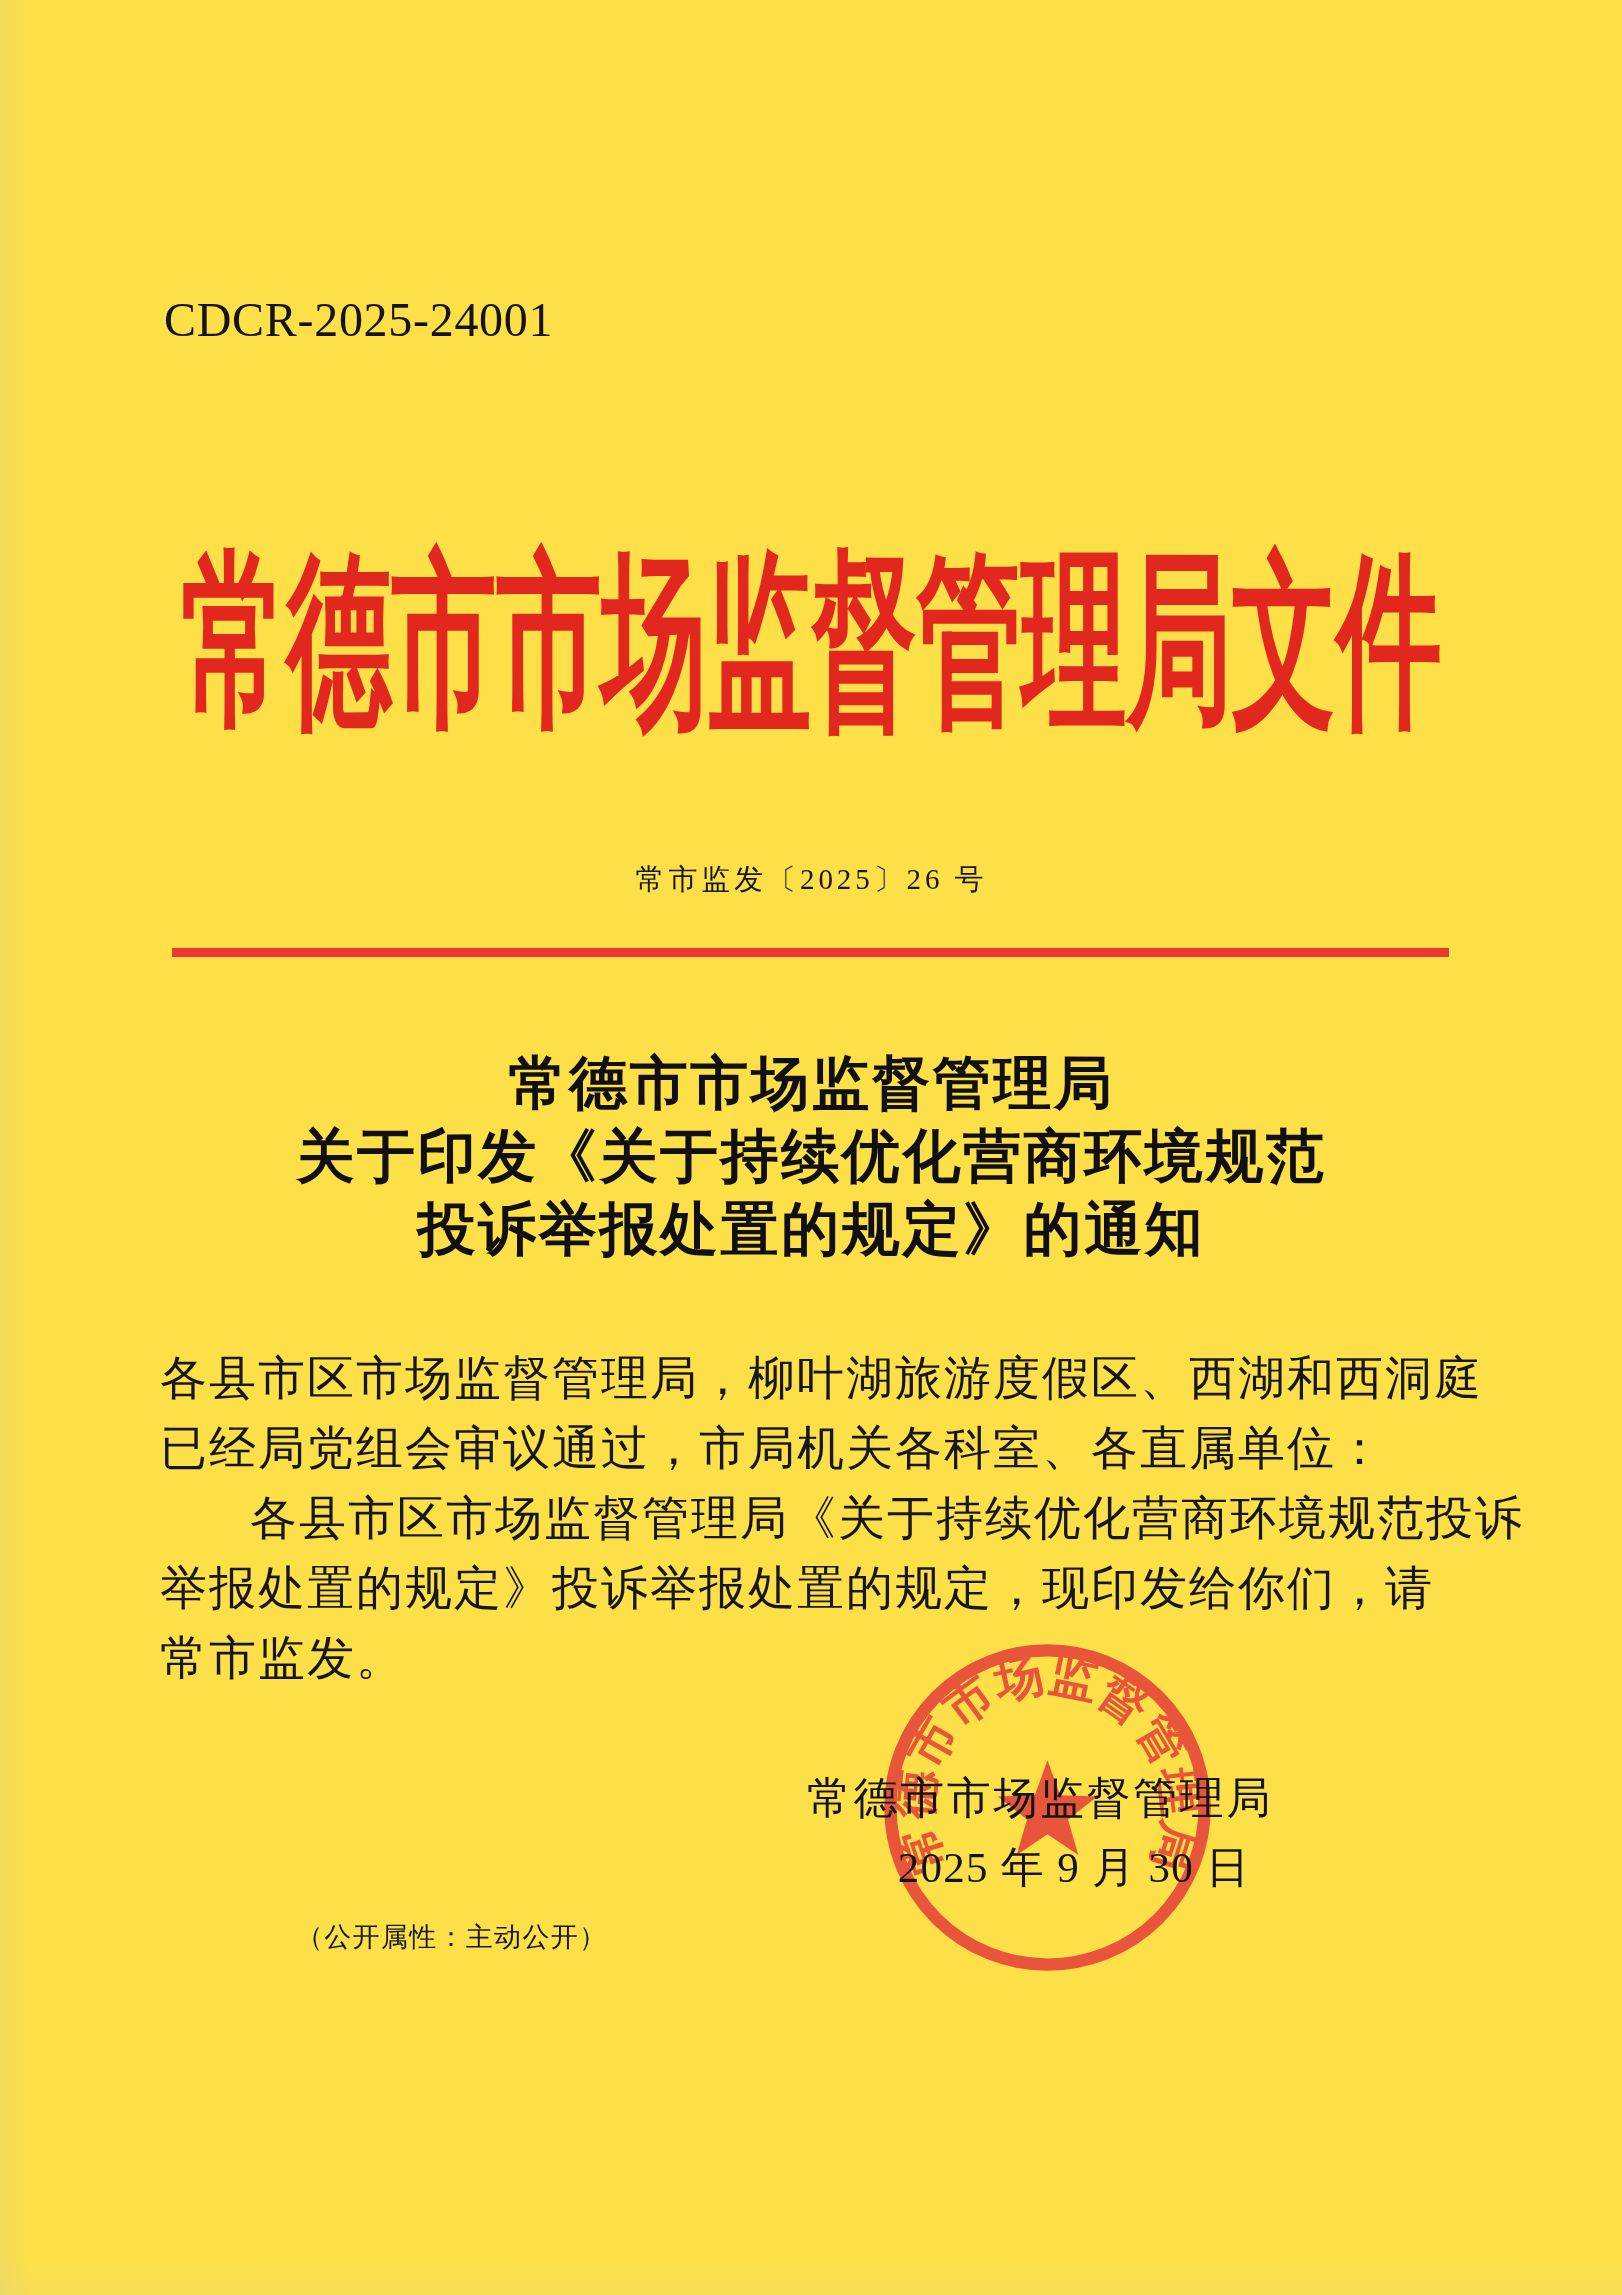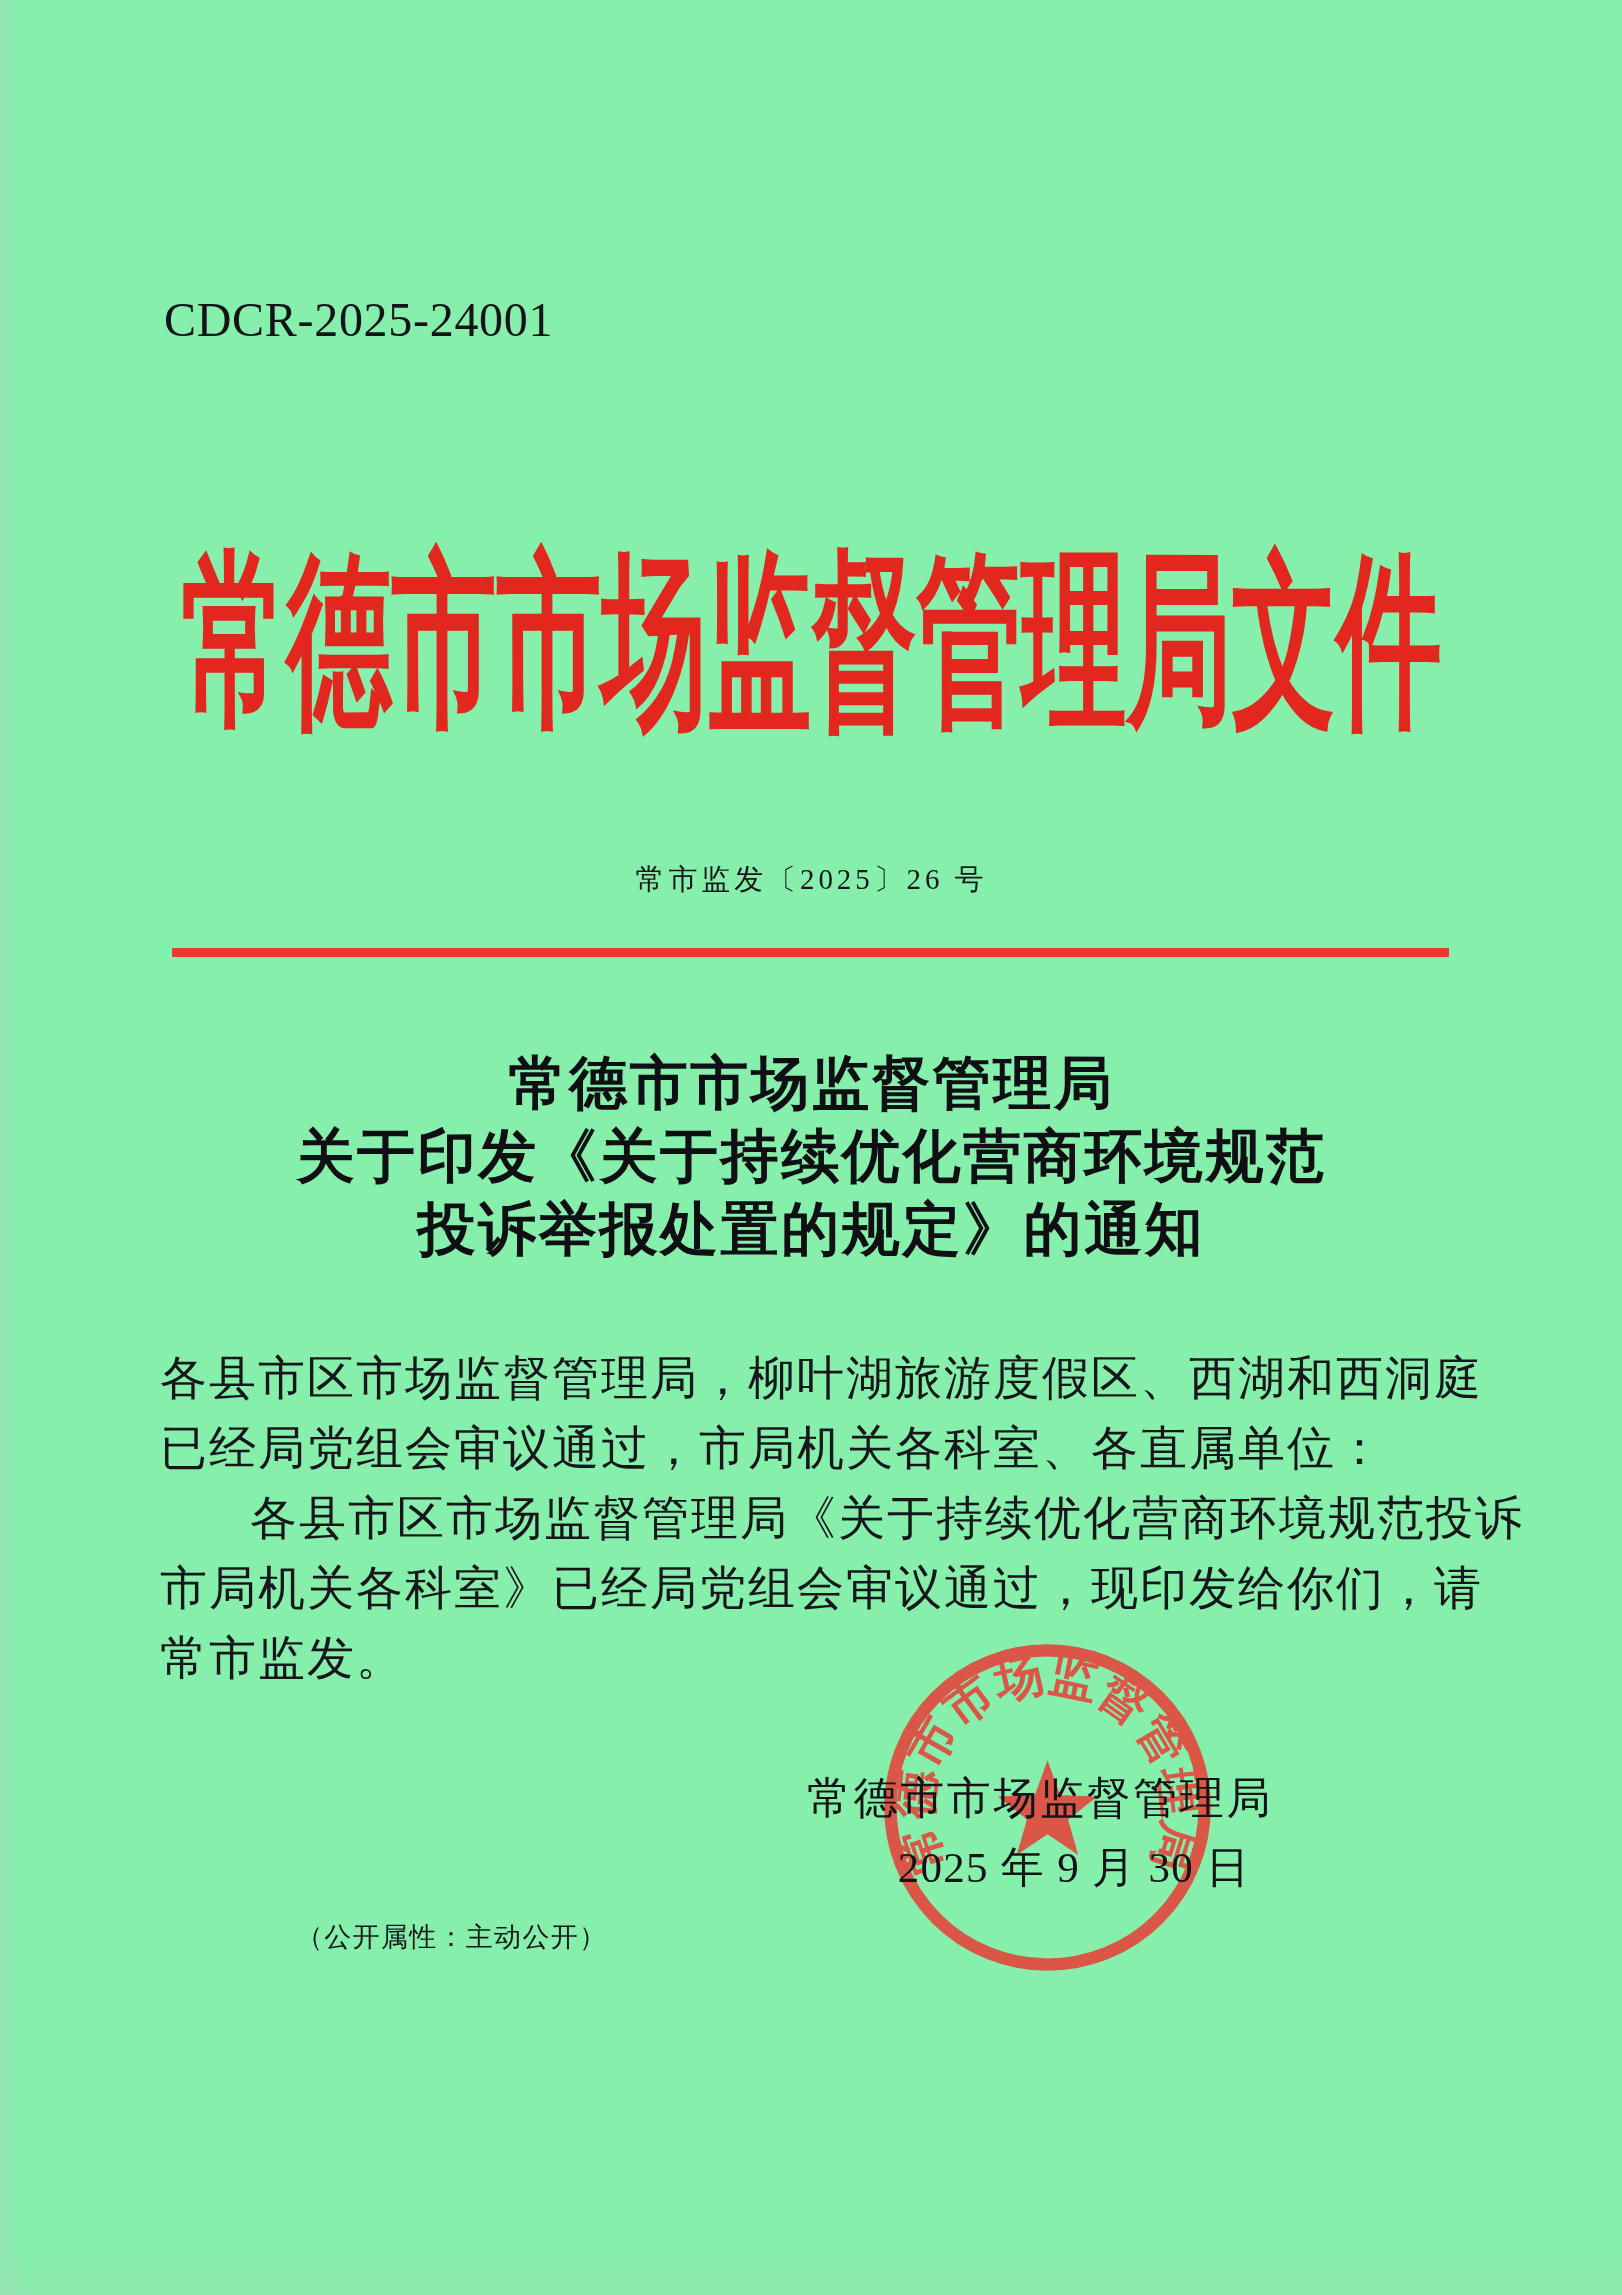--- a/index.html
+++ b/index.html
@@ -1,21 +1,21 @@
 <!DOCTYPE html>
 <html lang="zh" style="font-size:10.5px"><head>
 <meta charset="utf-8">
 <title>Scanned official document</title>
 <style>
   html,body{margin:0;padding:0;background:#e9e9e9;}
   .page{
     position:relative;
     width:1623px;height:2295px;
     margin:0 auto;
-    background:#86efac;
+    background:#fde047;
     overflow:hidden;
     font-family:"Liberation Serif","DejaVu Serif",serif;
     color:#1c1c1e;
   }
   
   .page::before{
     content:"";position:absolute;inset:0;pointer-events:none;
     background:
       linear-gradient(90deg, rgba(190,190,188,.18) 0, rgba(190,190,188,0) 27.5px),
       linear-gradient(0deg, rgba(205,205,200,.12) 0, rgba(205,205,200,0) 39px);
@@ -93,21 +93,21 @@
   <div class="abs notice-title">
     <div>常德市市场监督管理局</div>
     <div>关于印发《关于持续优化营商环境规范</div>
     <div>投诉举报处置的规定》的通知</div>
   </div>
 
   <div class="abs body-line z3" style="top:1343px">各县市区市场监督管理局，柳叶湖旅游度假区、西湖和西洞庭</div>
   <div class="abs body-line z3" style="top:1413px">已经局党组会审议通过，市局机关各科室、各直属单位：</div>
 
   <div class="abs body-line indent2 z3" style="top:1483px">各县市区市场监督管理局《关于持续优化营商环境规范投诉</div>
-  <div class="abs body-line z3" style="top:1553px">市局机关各科室》已经局党组会审议通过，现印发给你们，请</div>
+  <div class="abs body-line z3" style="top:1553px">举报处置的规定》投诉举报处置的规定，现印发给你们，请</div>
   <div class="abs body-line z3" style="top:1623px">常市监发。</div>
 
   <svg class="abs seal" viewBox="0 0 524 524" aria-hidden="true">
 
     <circle cx="262" cy="262" r="240" fill="none" stroke="#e6423a" stroke-width="19"></circle>
 
     <path id="sealArc" d="M 107.9 351 A 178 178 0 1 1 416.2 351" fill="none"></path>
     <text font-size="73" font-weight="700" fill="#e6423a" font-family="'Liberation Serif','DejaVu Serif',serif">
       <textPath href="#sealArc" startOffset="0" textLength="742" lengthAdjust="spacing">常德市市场监督管理局</textPath>
     </text>

